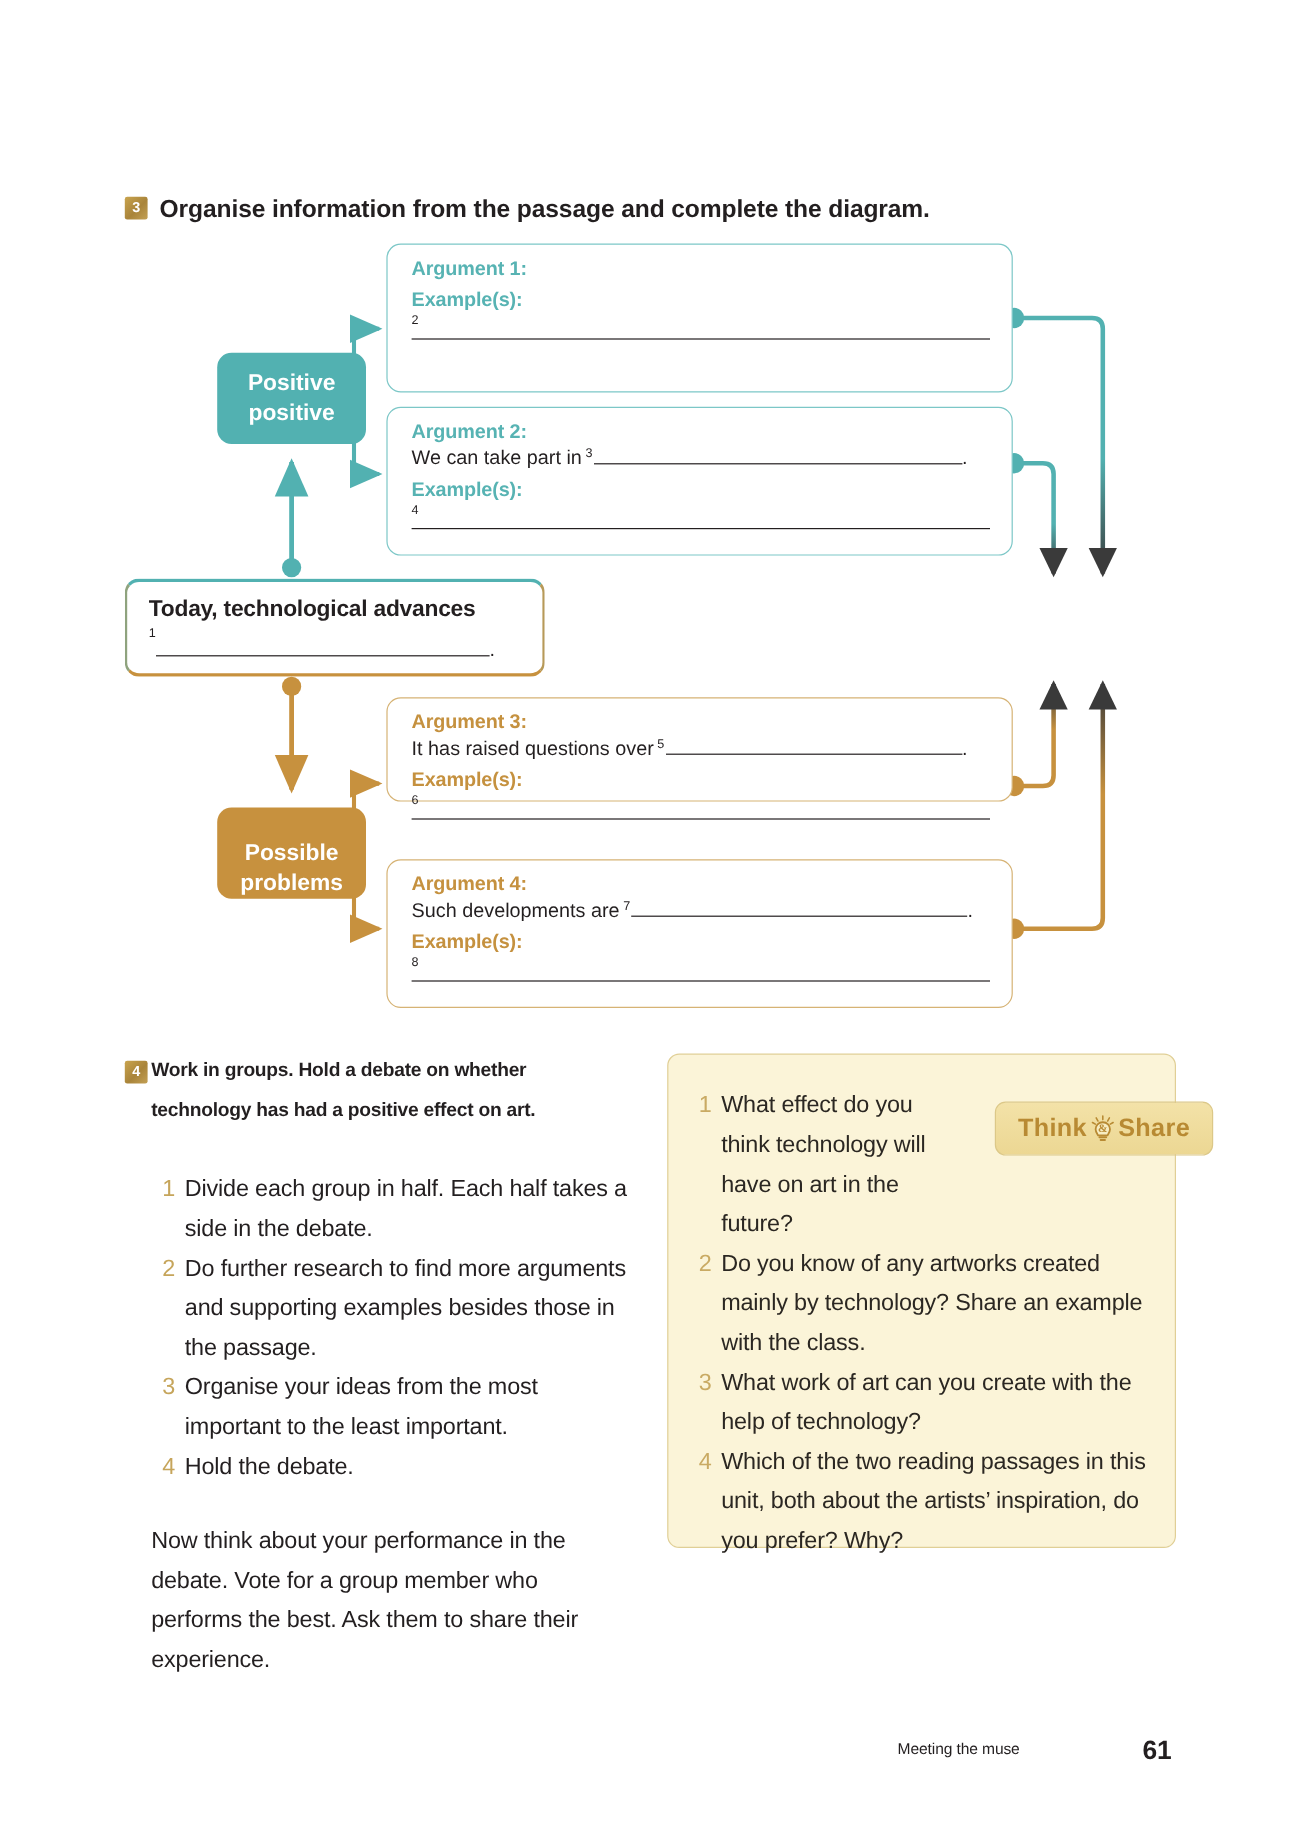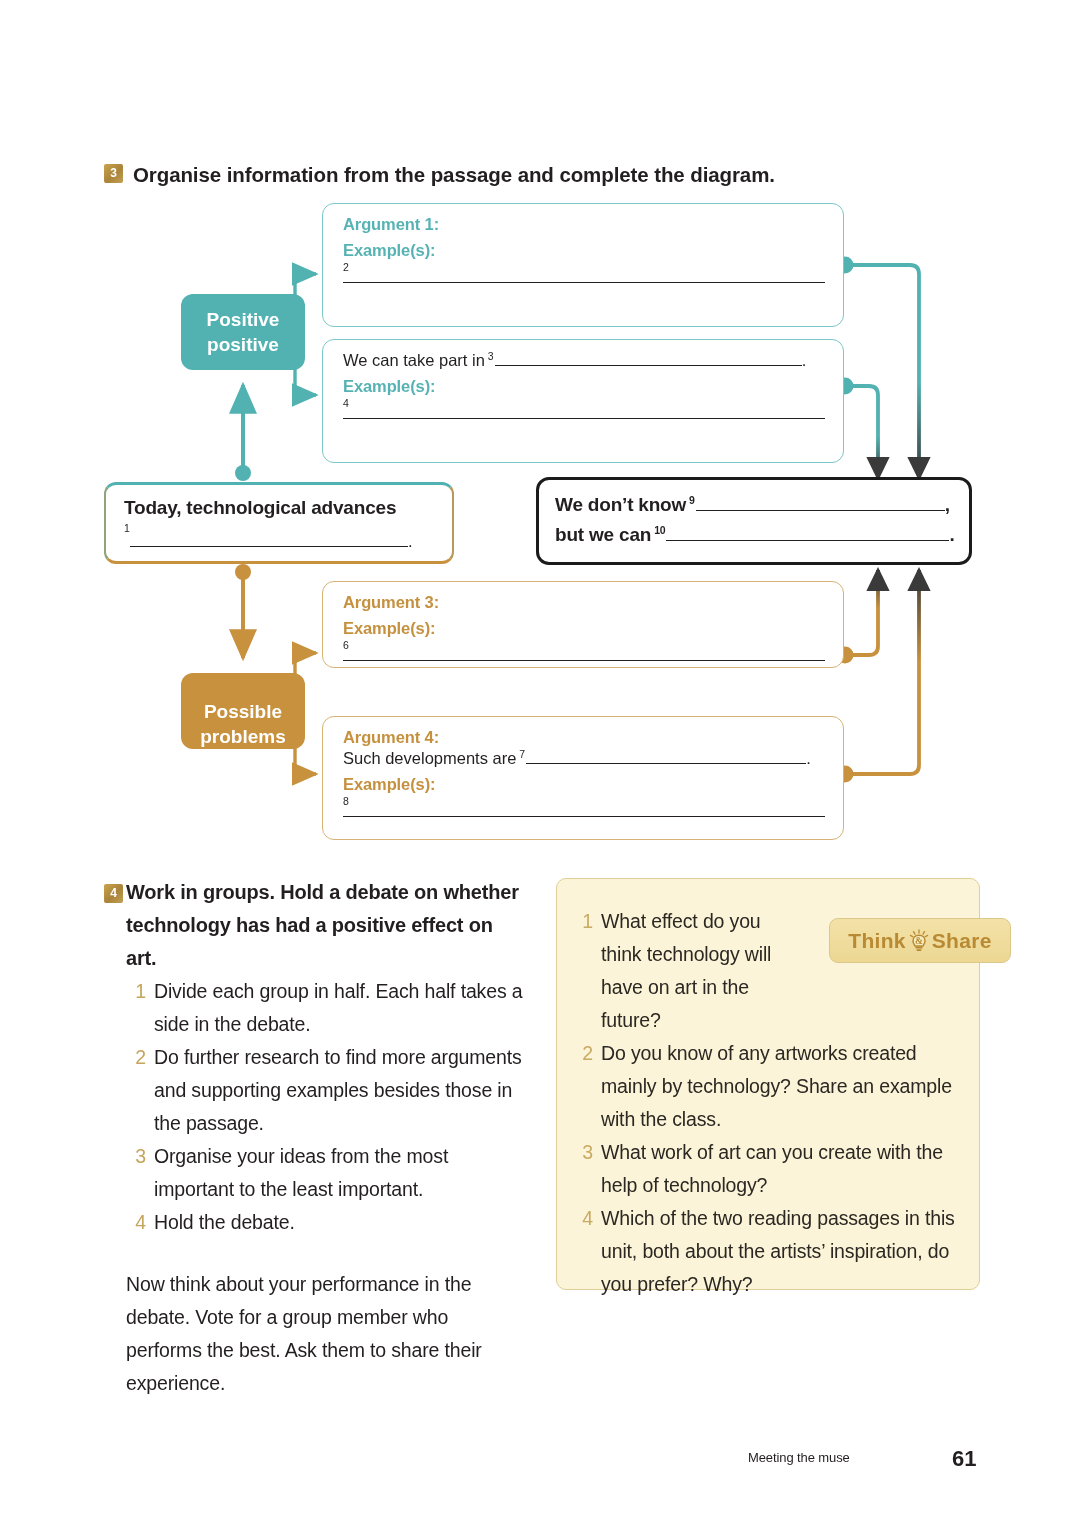--- a/index.html
+++ b/index.html
@@ -157,21 +157,21 @@
     white-space: nowrap;
     margin: 0;
     line-height: 30px;
     letter-spacing: -0.2px;
   }
 
   
   .ex4-lead {
     position: absolute;
     width: 400px;
-    font-size: 20px;
+    font-size: 16px;
     font-weight: bold;
     line-height: 33px;
     letter-spacing: -0.2px;
   }
   .num-list {
     position: absolute;
     width: 400px;
     font-size: 19.5px;
     line-height: 33px;
     letter-spacing: -0.15px;
@@ -326,45 +326,41 @@
   </div>
 
   <div class="arg-card arg-teal" style="left:322px; top:203px; width:522px; height:124px;">
     <p class="arg-head head-teal">Argument 1:</p>
     <p class="ex-label head-teal">Example(s):</p>
     <span class="ex-line-num">2</span>
     <span class="ex-blank" style="width:482px;"></span>
   </div>
 
   <div class="arg-card arg-teal" style="left:322px; top:339px; width:522px; height:124px;">
+    <p class="arg-head head-teal">Argument 2:</p>
     <p class="arg-body">
       <span>We can take part in</span><span class="sup">3</span><span class="blank" style="width:307px;"></span><span>.</span>
     </p>
     <p class="ex-label head-teal">Example(s):</p>
     <span class="ex-line-num">4</span>
     <span class="ex-blank" style="width:482px;"></span>
   </div>
 
   <div class="start-box" style="left:104px; top:482px; width:350px; height:82px;">
     <p class="start-title">Today, technological advances</p>
     <span class="ex-line-num" style="margin-top:3px;">1</span>
     <span class="blank" style="width:278px; margin-left:6px;"></span><span style="font-size:16.5px;">.</span>
   </div>
 
-  <div class="concl-box" style="left:536px; top:477px; width:436px; height:88px;">
-    <p class="concl-line">
-      <span>We don’t know</span><span class="sup">9</span><span class="blank" style="width:249px;"></span><span>,</span>
-    </p>
-    <p class="concl-line">
-      <span>but we can</span><span class="sup">10</span><span class="blank" style="width:283px;"></span><span>.</span>
-    </p>
-  </div>
 
   <div class="arg-card arg-orange" style="left:322px; top:581px; width:522px; height:87px;">
     <p class="arg-head head-orange">Argument 3:</p>
+    <p class="arg-body">
+      <span>It has raised questions over</span><span class="sup">5</span><span class="blank" style="width:247px;"></span><span>.</span>
+    </p>
     <p class="ex-label head-orange">Example(s):</p>
     <span class="ex-line-num">6</span>
     <span class="ex-blank" style="width:482px;"></span>
   </div>
 
   <div class="arg-card arg-orange" style="left:322px; top:716px; width:522px; height:124px;">
     <p class="arg-head head-orange">Argument 4:</p>
     <p class="arg-body">
       <span>Such developments are</span><span class="sup">7</span><span class="blank" style="width:280px;"></span><span>.</span>
     </p>

